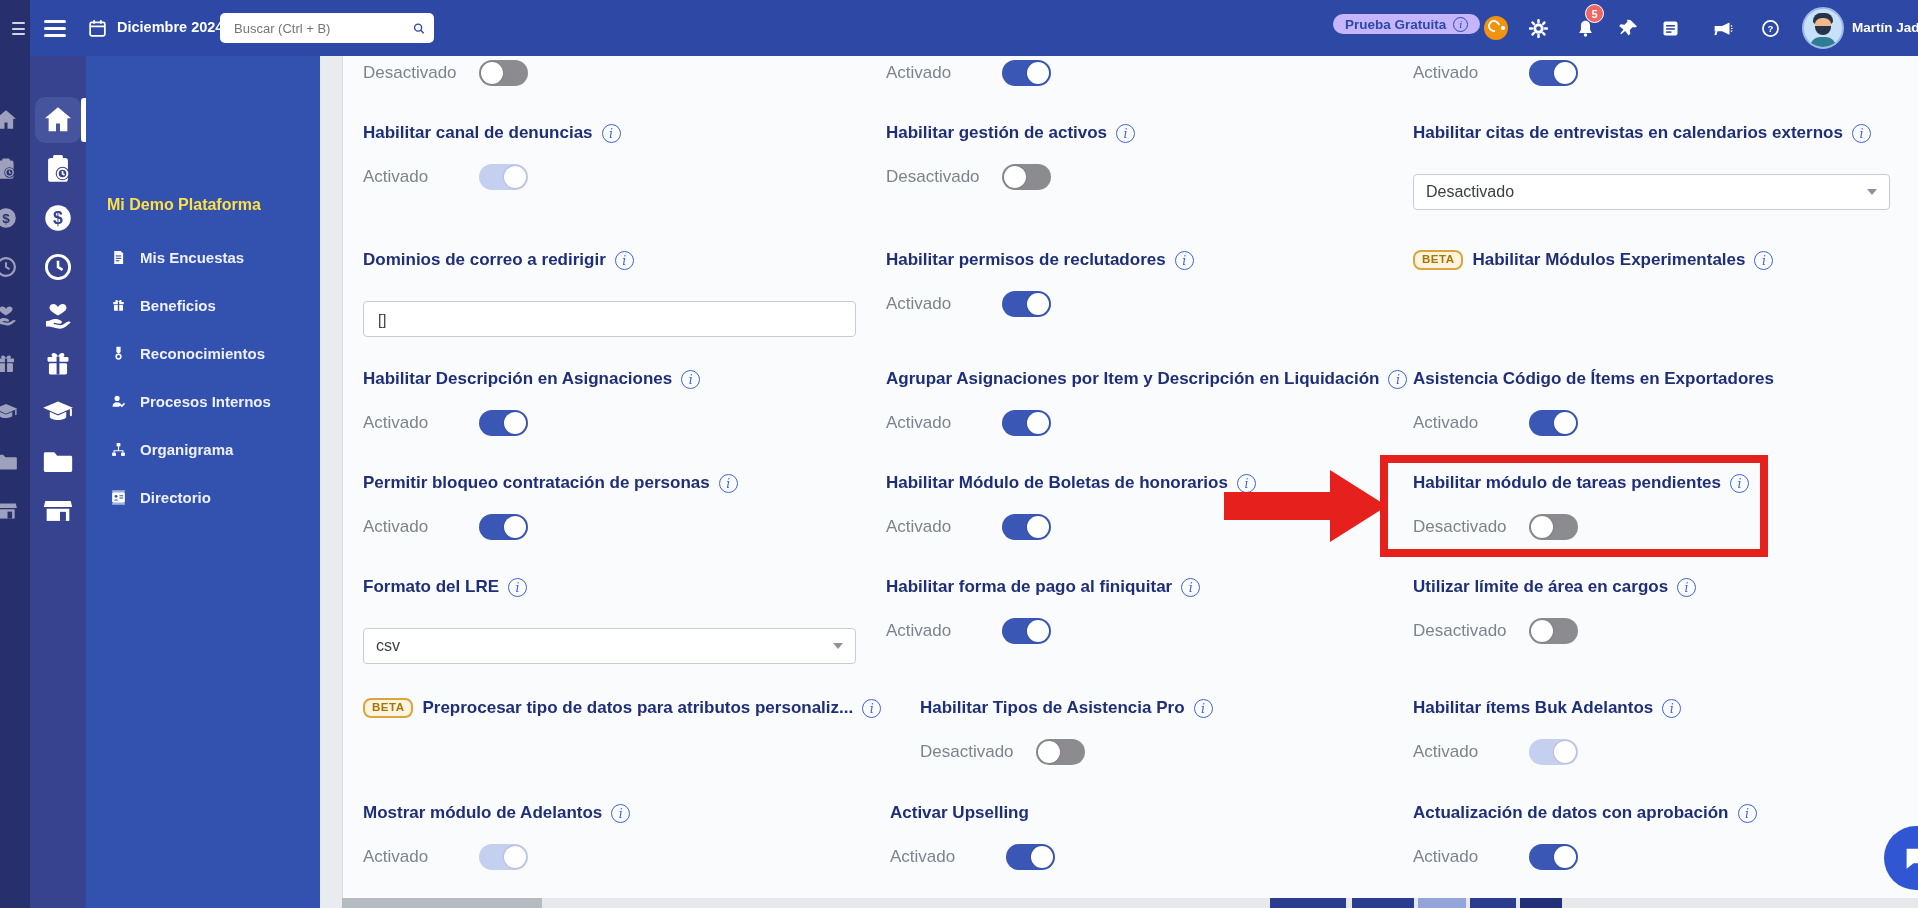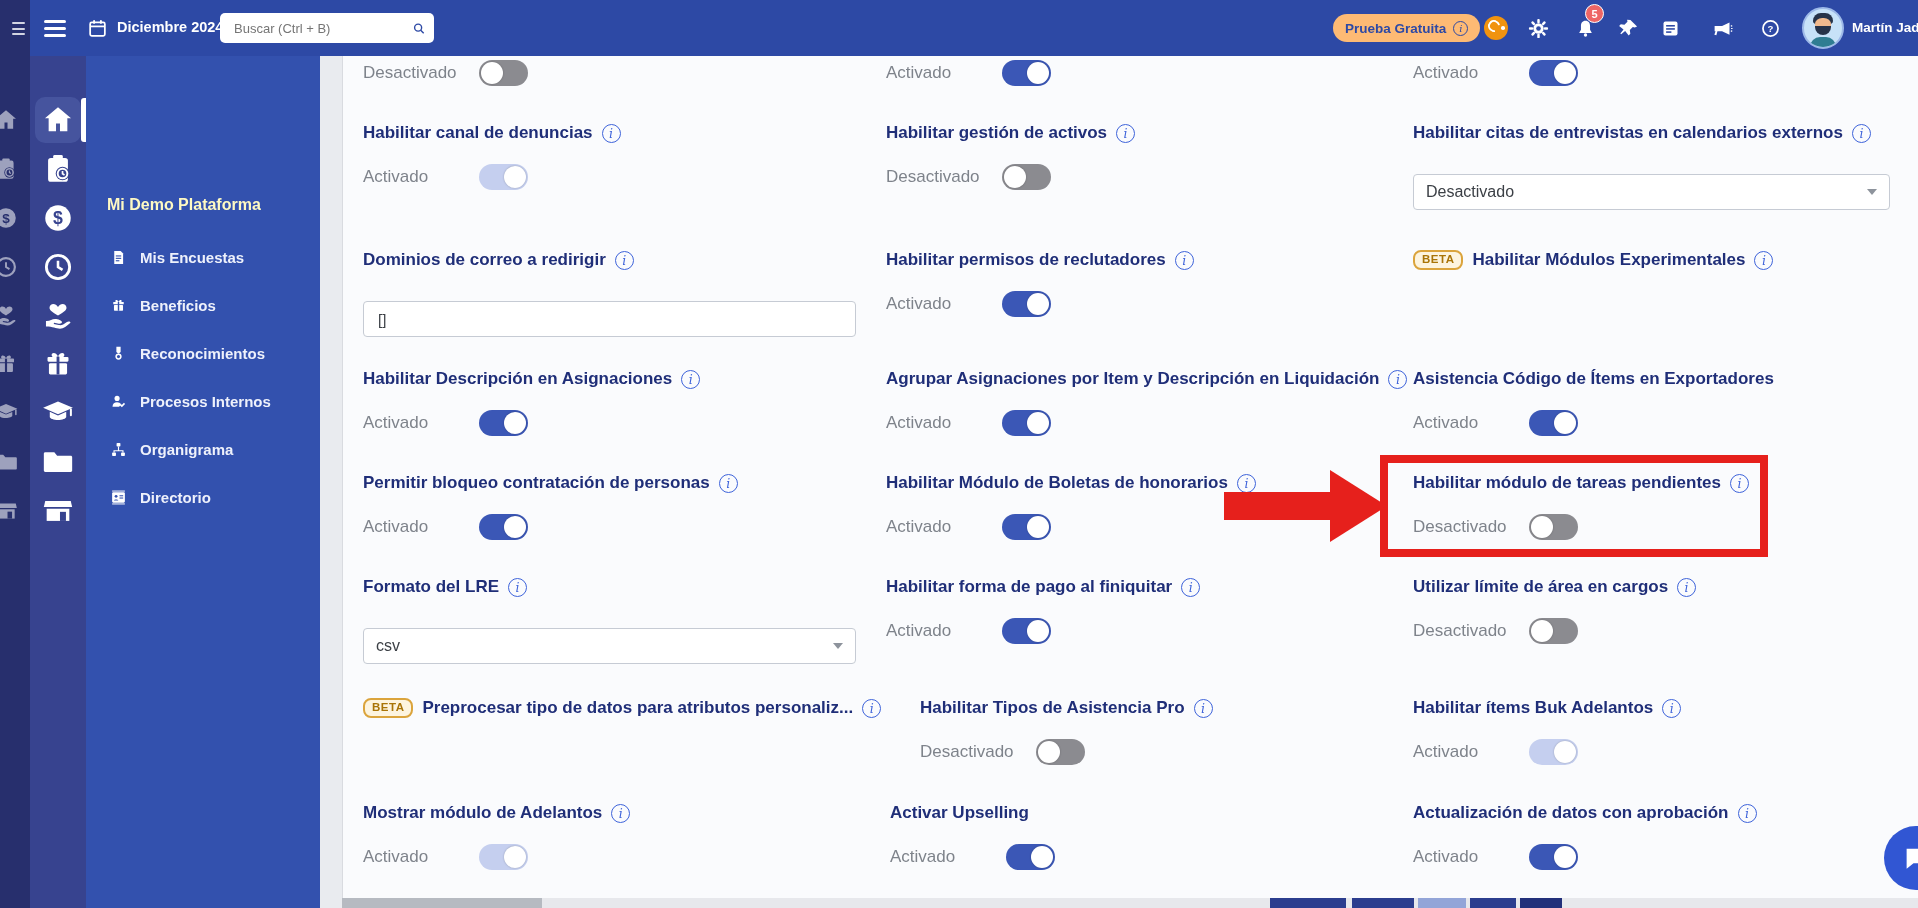--- a/index.html
+++ b/index.html
@@ -9,42 +9,42 @@
   #strip{position:absolute;left:0;top:0;width:30px;height:908px;background:#272f6d;z-index:30;overflow:hidden;--hole:#272f6d;}
   .hbars{position:absolute;cursor:pointer;}
   .hbars i{display:block;width:22px;height:2.6px;background:#fff;border-radius:2px;margin:0 0 4.4px 0;}
   .hbars.mini i{width:13px;height:2.2px;margin-bottom:3.4px;opacity:.8;}
   .tbicon{position:absolute;width:21px;height:21px;top:18px;cursor:pointer;}
   .tbicon svg,.ni svg{width:100%;height:100%;display:block;}
   #tb-date{position:absolute;left:117px;top:19px;color:#fff;font-size:14.5px;font-weight:bold;cursor:pointer;white-space:nowrap;}
   #searchbox{position:absolute;left:220px;top:13px;width:214px;height:30px;background:#fff;border-radius:5px;display:flex;align-items:center;padding:0 8px 0 12px;box-sizing:border-box;}
   #searchbox input{flex:1;border:none;outline:none;font-size:13px;color:#444a55;font-family:"Liberation Sans",sans-serif;background:transparent;}
   #searchbox .sicon{width:17px;height:17px;}
-  #trial-pill{position:absolute;left:1333px;top:14px;height:28px;background:#fdba74;border-radius:14px;display:flex;align-items:center;padding:0 12px;gap:7px;cursor:pointer;}
+  #trial-pill{position:absolute;left:1333px;top:14px;height:20px;background:#c4b5fd;border-radius:14px;display:flex;align-items:center;padding:0 12px;gap:7px;cursor:pointer;}
   #trial-pill b{color:#2d49a5;font-size:13.5px;white-space:nowrap;}
   .mini-info{width:15px;height:15px;border:1.5px solid #2d49a5;border-radius:50%;color:#2d49a5;font-size:10px;font-style:italic;font-family:"DejaVu Serif",serif;display:flex;align-items:center;justify-content:center;box-sizing:border-box;}
   #orange-btn{position:absolute;left:1484px;top:16px;width:24px;height:24px;border-radius:50%;background:#f1930f;cursor:pointer;}
   #orange-btn:before{content:"";position:absolute;left:4px;top:4px;width:12px;height:12px;border:2.6px solid #fff;border-radius:50%;border-right-color:transparent;transform:rotate(35deg);box-sizing:border-box;}
   #orange-btn:after{content:"";position:absolute;right:3.4px;top:10px;width:3.6px;height:3.6px;background:#fff;border-radius:50%;}
   #bell-badge{position:absolute;left:1585px;top:4px;min-width:19px;height:19px;background:#e66; border:1.6px solid #fff;border-radius:10px;color:#fff;font-size:11px;font-weight:bold;display:flex;align-items:center;justify-content:center;z-index:2;padding:0 3px;box-sizing:border-box;}
   #avatar{position:absolute;left:1802px;top:7px;width:42px;height:42px;border-radius:50%;background:#c7e2f8;overflow:hidden;cursor:pointer;border:2px solid #9db9e8;box-sizing:border-box;}
   #avatar .av-hair{position:absolute;left:9px;top:4px;width:20px;height:11px;background:#263349;border-radius:10px 10px 4px 4px;}
   #avatar .av-face{position:absolute;left:11px;top:9px;width:16px;height:14px;background:#f0b98d;border-radius:45%;}
   #avatar .av-beard{position:absolute;left:11px;top:17px;width:16px;height:9px;background:#263349;border-radius:0 0 9px 9px;}
   #avatar .av-body{position:absolute;left:6px;top:28px;width:26px;height:12px;background:#2f7d92;border-radius:10px 10px 0 0;}
   #tb-user{position:absolute;left:1852px;top:20px;color:#fff;font-size:13.5px;font-weight:bold;white-space:nowrap;cursor:pointer;}
   
   #rail{position:absolute;left:30px;top:56px;width:56px;height:852px;background:#37438f;z-index:10;--hole:#37438f;}
   .rail-item{position:absolute;left:11px;width:34px;height:34px;padding:0;cursor:pointer;}
   .rail-active-bg{position:absolute;left:5px;width:46px;height:46px;background:#46549e;border-radius:10px;}
   #rail-indicator{position:absolute;left:51px;width:5px;height:44px;background:#fff;border-radius:3px 0 0 3px;}
   .strip-ic{position:absolute;left:-7px;width:26px;height:26px;opacity:.55;}
   #panel{position:absolute;left:86px;top:56px;width:234px;height:852px;background:#3351ae;z-index:10;--hole:#3351ae;}
   #logo{position:absolute;left:0;top:36px;width:234px;text-align:center;color:#fff;font-size:44px;font-weight:bold;letter-spacing:1px;}
-  #company{position:absolute;left:21px;top:140px;color:#fef9c3;font-size:16px;font-weight:bold;}
+  #company{position:absolute;left:21px;top:140px;color:#fde047;font-size:16px;font-weight:bold;}
   #menu{position:absolute;left:0;top:177px;width:234px;}
   .menu-item{height:48px;display:flex;align-items:center;padding-left:24px;cursor:pointer;color:#eef1fb;}
   .menu-item .ni{width:17px;height:17px;flex:0 0 17px;}
   .menu-item span.lbl{margin-left:13px;font-size:15px;font-weight:600;white-space:nowrap;}
   
   #card{position:absolute;left:342px;top:56px;width:1576px;height:843px;background:#fafbfd;border-left:1px solid #d9dbe0;z-index:1;}
   .setting{position:absolute;z-index:3;}
   .lblrow{display:flex;align-items:center;gap:9px;height:22px;}
   .slabel{font-size:17px;font-weight:bold;color:#1f2e78;white-space:nowrap;}
   .beta{font-size:11.5px;font-weight:bold;color:#a97407;background:#fdf4df;border:2px solid #dba43c;border-radius:8px;padding:2.5px 7px;letter-spacing:.5px;line-height:1;}

